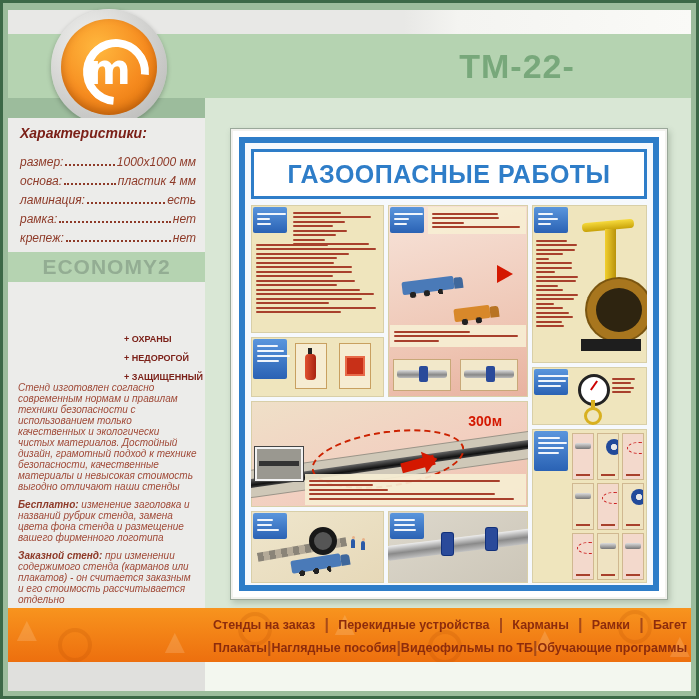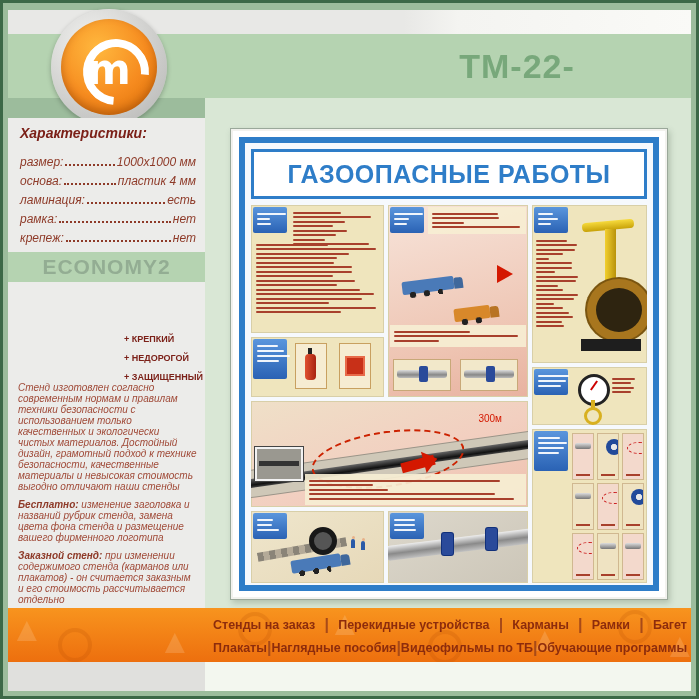--- a/index.html
+++ b/index.html
@@ -90,21 +90,21 @@
   
   .tile{position:absolute;width:30px;height:44px;background:#f6ecd2;border:1px solid #c8a060;}
   .ext{position:absolute;left:9px;top:10px;width:11px;height:26px;background:linear-gradient(90deg,#e05030,#a82210);border-radius:4px;}
   .ext:before{content:"";position:absolute;left:3px;top:-6px;width:4px;height:6px;background:#222;}
   .redbox{position:absolute;left:5px;top:12px;width:20px;height:20px;background:#c83018;box-shadow:inset 0 0 0 2px #e86a4a;}
   
   .plan{background:linear-gradient(160deg,#efe0c8 0%,#f2cfc0 55%,#eec0ae 100%);}
   .trench{position:absolute;left:-10px;top:48px;width:120%;height:26px;background:#cfc8b8;transform:rotate(-8deg);box-shadow:0 1px 0 #9a9488,0 -1px 0 #9a9488;}
   .pipeline{position:absolute;left:-10px;top:56px;width:120%;height:9px;background:linear-gradient(#666,#111 70%,#444);transform:rotate(-8deg);border-radius:4px;}
   .zone{position:absolute;border:2px dashed #cc2200;border-radius:50%;transform:rotate(-8deg);}
-  .dist{position:absolute;font-size:10px;font-weight:normal;color:#d41800;}
+  .dist{position:absolute;font-size:14px;font-weight:bold;color:#d41800;}
   .big-red-arrow{position:absolute;width:34px;height:10px;background:#d41800;transform:rotate(-15deg);}
   .big-red-arrow:after{content:"";position:absolute;right:-14px;top:-6px;border:11px solid transparent;border-left:14px solid #d41800;}
   .plan-thumb{position:absolute;left:4px;bottom:26px;width:44px;height:30px;background:#9a9890;border:2px solid #f2f2f2;outline:1px solid #444;}
   .plan-thumb:before{content:"";position:absolute;left:2px;top:12px;right:2px;height:5px;background:#333;}
   
   .sand{background:linear-gradient(150deg,#efe6cc,#e6d8b8);}
   .platform{position:absolute;left:6px;top:34px;width:90px;height:9px;background:repeating-linear-gradient(90deg,#8a8478 0 6px,#b4aa98 6px 12px);transform:rotate(-10deg);}
   .pipe-ring{position:absolute;left:58px;top:16px;width:18px;height:18px;border-radius:50%;border:5px solid #181818;background:#555;}
   .worker{position:absolute;width:4px;height:9px;background:#2a5aa8;border-radius:2px 2px 0 0;}
   .worker:before{content:"";position:absolute;left:.5px;top:-3px;width:3px;height:3px;border-radius:50%;background:#e8b088;}
@@ -183,21 +183,21 @@
           <span>нет</span>
         </div>
         <div class="spec-row">
           <span>крепеж:</span>
           <span class="spec-leader"></span>
           <span>нет</span>
         </div>
       </div>
     <div class="economy-band">ECONOMY2</div>
     <div class="features" id="features">
-        <div>+ КРЕПКИЙ</div>
+        <div>+ ОХРАНЫ</div>
         <div>+ НЕДОРОГОЙ</div>
         <div>+ ЗАЩИЩЕННЫЙ</div>
       </div>
     <div class="paras" id="paras">
         <p><span>Стенд изготовлен согласно современным нормам и правилам техники безопасности с использованием только качественных и экологически чистых материалов. Достойный дизайн, грамотный подход к технике безопасности, качественные материалы и невысокая стоимость выгодно отличают наши стенды</span></p>
         <p><b>Бесплатно:</b><span> изменение заголовка и названий рубрик стенда, замена цвета фона стенда и размещение вашего фирменного логотипа</span></p>
         <p><b>Заказной стенд:</b><span> при изменении содержимого стенда (карманов или плакатов) - он считается заказным и его стоимость рассчитывается отдельно</span></p>
       </div>
   </div>
 

